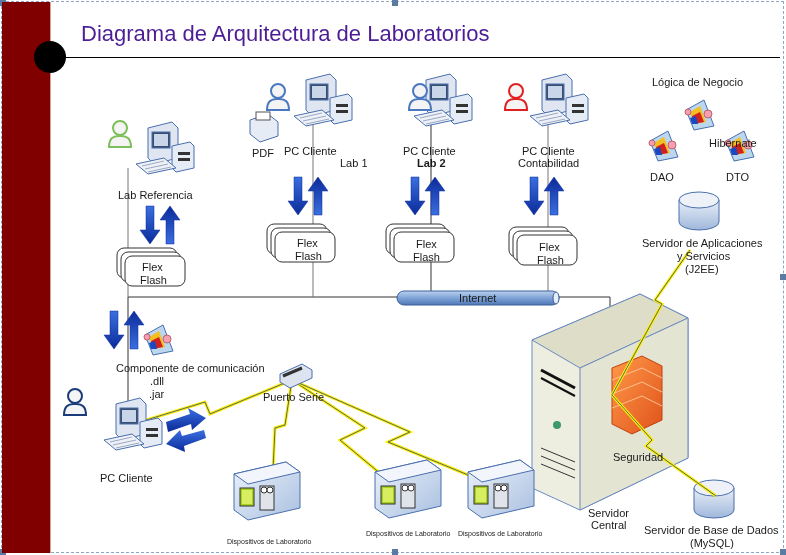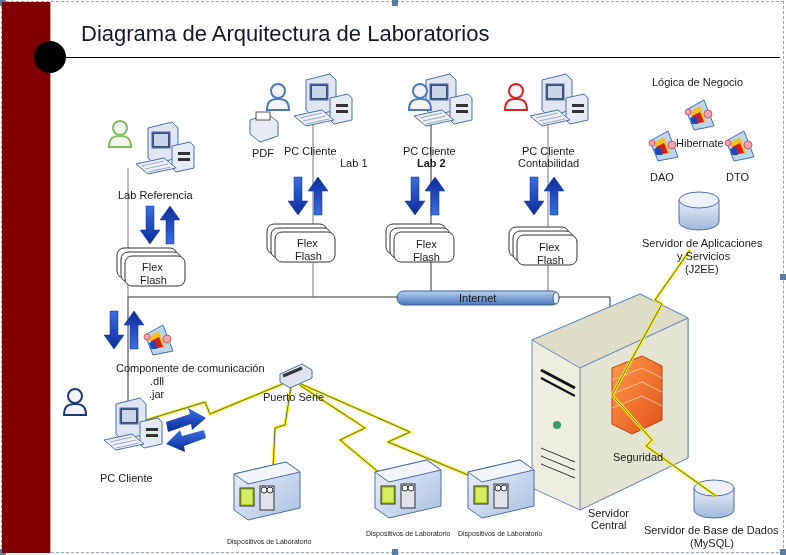--- a/index.html
+++ b/index.html
@@ -2,21 +2,21 @@
 <html><head>
 <meta charset="utf-8">
 <style>
   html, body { margin:0; padding:0; background:#ffffff; }
   body { width:786px; height:555px; position:relative; overflow:hidden; font-family:"Liberation Sans", sans-serif; }
   .frame { position:absolute; left:1px; top:1px; width:783px; height:552px; border:1px dashed #8fa7c4; box-sizing:border-box; }
   .handle { position:absolute; width:6px; height:6px; background:#5b7ba3; }
   .sidebar-bar { position:absolute; left:2px; top:2px; width:48px; height:551px; background:#800000; border-right:1px solid #d9a0a0; }
   .title-dot { position:absolute; left:34px; top:41px; width:32px; height:32px; border-radius:50%; background:#000; }
   .title-rule { position:absolute; left:64px; top:57px; width:716px; height:1px; background:#000; }
-  .title { position:absolute; left:81px; top:21px; font-size:22px; color:#0f172a; white-space:nowrap; }
+  .title { position:absolute; left:81px; top:21px; font-size:22px; color:#4c1d95; white-space:nowrap; }
   .lbl { position:absolute; font-size:11px; color:#1a1a1a; text-align:center; white-space:nowrap; line-height:13px; }
   .lbl.small { font-size:7px; line-height:9px; }
   svg.diagram { position:absolute; left:0; top:0; }
 </style>
 </head>
 <body>
 
 <div class="frame"></div>
 <div class="handle" style="left:0;top:0;"></div>
 <div class="handle" style="left:392px;top:0;"></div>
@@ -226,21 +226,21 @@
 <div class="lbl" style="left:413px;top:251px;">Flash</div>
 
 <div class="lbl" style="left:522px;top:145px;">PC Cliente</div>
 <div class="lbl" style="left:518px;top:157px;">Contabilidad</div>
 <div class="lbl" style="left:539px;top:241px;">Flex</div>
 <div class="lbl" style="left:537px;top:254px;">Flash</div>
 
 <div class="lbl" style="left:459px;top:292px;">Internet</div>
 
 <div class="lbl" style="left:652px;top:76px;">Lógica de Negocio</div>
-<div class="lbl" style="left:676px;top:137px;">Hibernate</div>
+<div class="lbl" style="left:676px;top:137px;padding-left:33px;">Hibernate</div>
 <div class="lbl" style="left:650px;top:171px;">DAO</div>
 <div class="lbl" style="left:726px;top:171px;">DTO</div>
 
 <div class="lbl" style="left:642px;top:237px;">Servidor de Aplicaciones</div>
 <div class="lbl" style="left:677px;top:250px;">y Servicios</div>
 <div class="lbl" style="left:685px;top:263px;">(J2EE)</div>
 
 <div class="lbl" style="left:613px;top:451px;">Seguridad</div>
 <div class="lbl" style="left:588px;top:507px;">Servidor</div>
 <div class="lbl" style="left:591px;top:519px;">Central</div>

